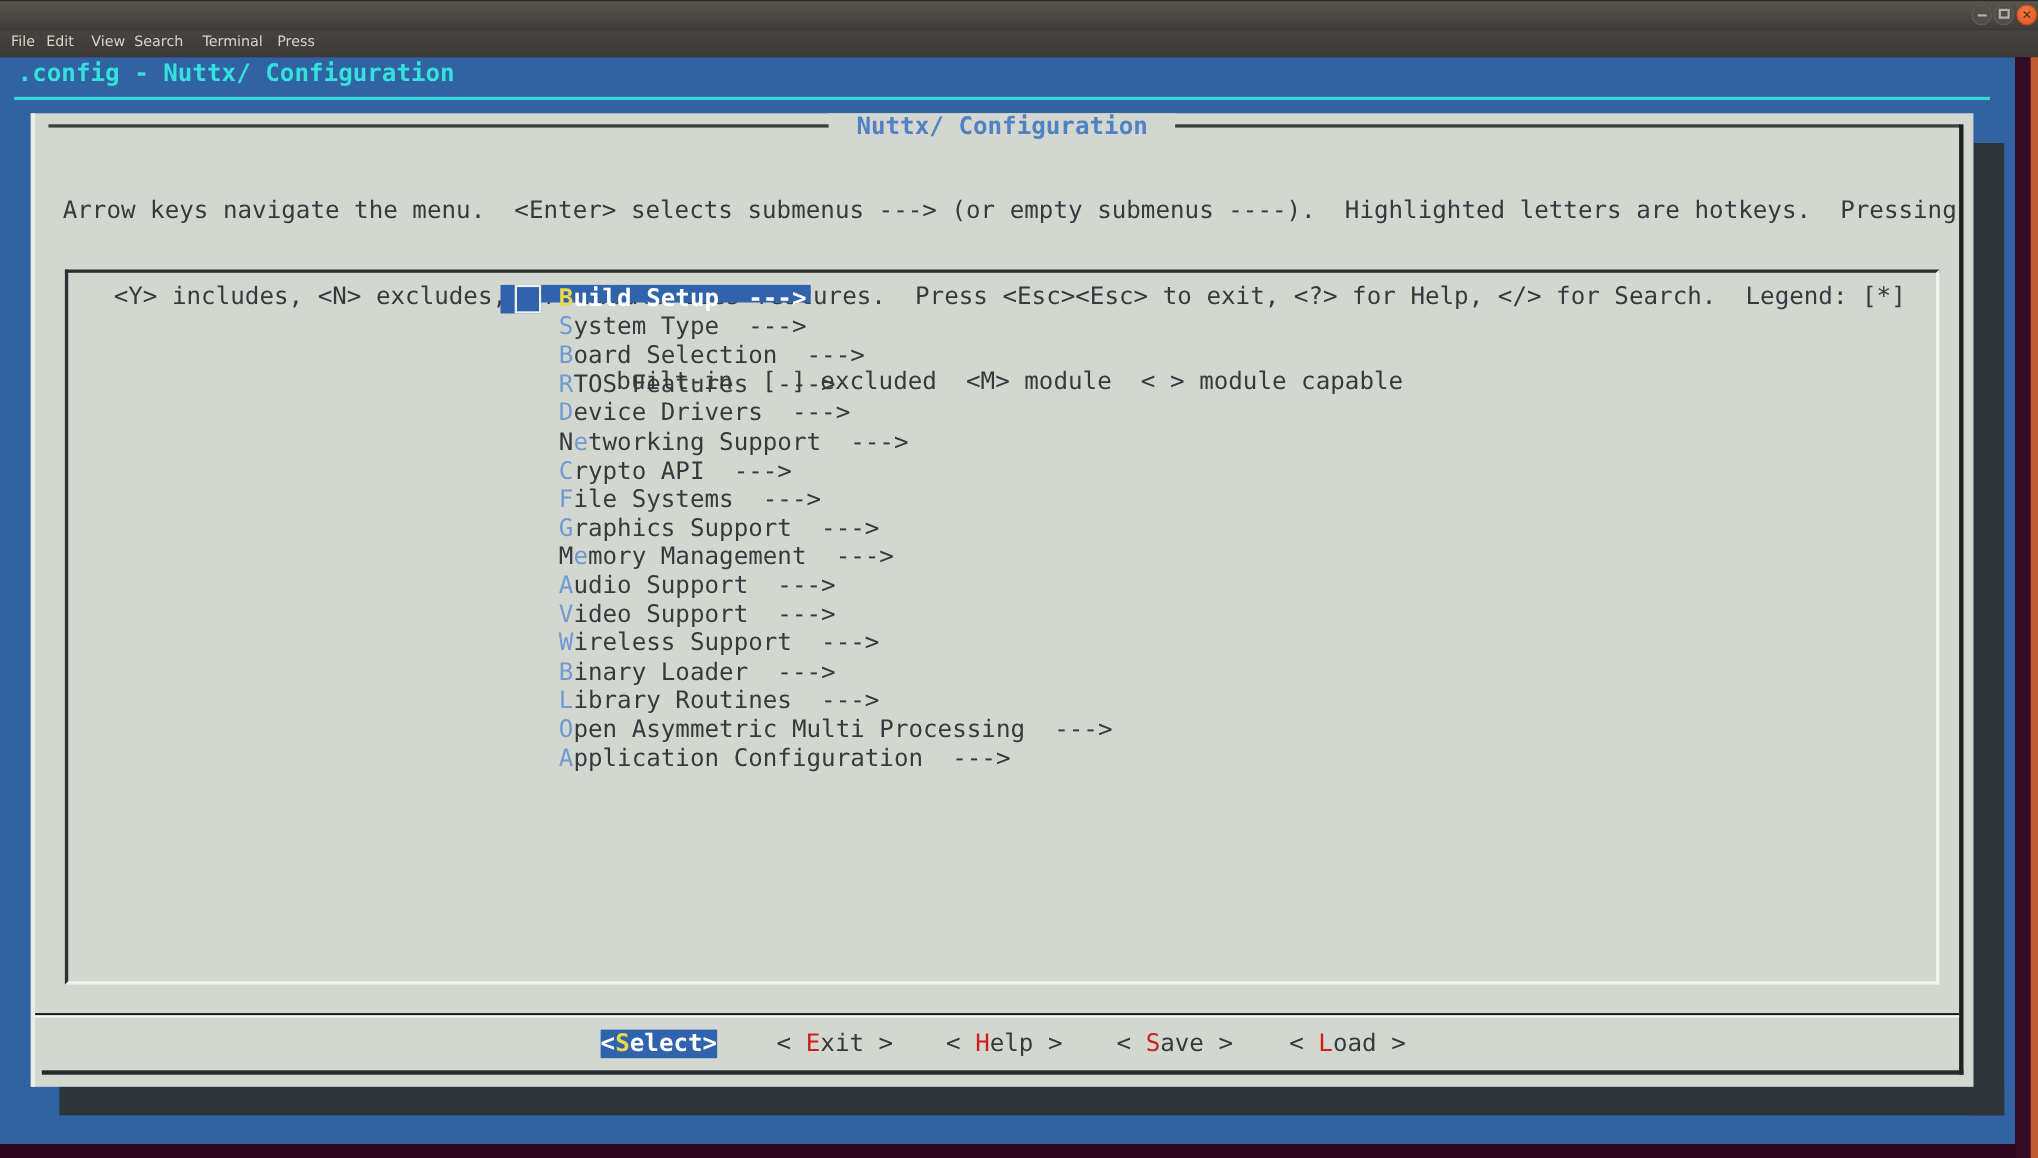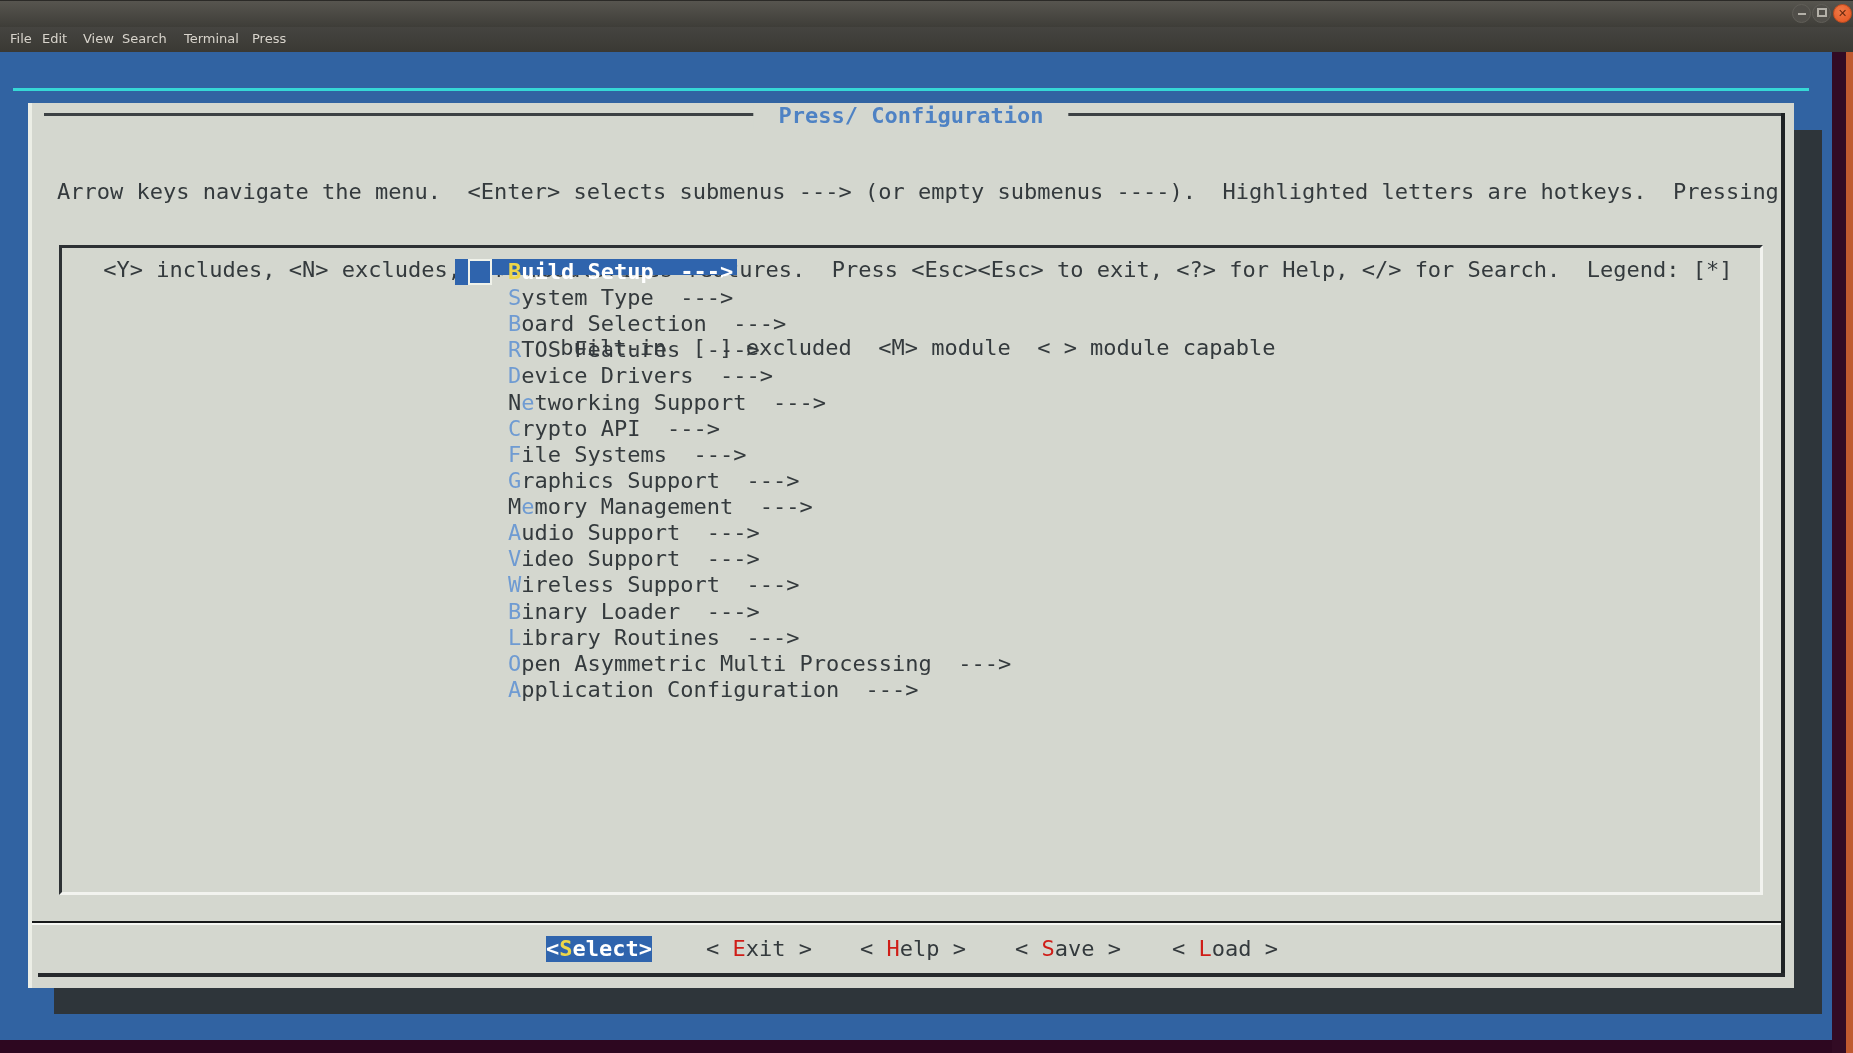--- a/index.html
+++ b/index.html
@@ -93,31 +93,32 @@
 <div class="abs menubar">
   <span class="abs menubar-item" style="left:10px">File</span>
   <span class="abs menubar-item" style="left:42px">Edit</span>
   <span class="abs menubar-item" style="left:83px">View</span>
   <span class="abs menubar-item" style="left:122px">Search</span>
   <span class="abs menubar-item" style="left:184px">Terminal</span>
   <span class="abs menubar-item" style="left:252px">Press</span>
 </div>
 
 <div class="abs terminal">
+  <div class="abs backtitle">.config - Nuttx/ Configuration</div>
   <div class="abs backtitle-line"></div>
 
   <div class="abs shadow-right"></div>
   <div class="abs shadow-bottom"></div>
 
   <div class="abs dialog">
     <div class="abs dlg-left-border"></div>
     <div class="abs dlg-top-line"></div>
     <div class="abs dlg-right-line"></div>
     <div class="abs dlg-bottom-line"></div>
-    <div class="abs dlg-title"> Press/ Configuration </div>
+    <div class="abs dlg-title"> Nuttx/ Configuration </div>
 
     <div class="abs instructions">
       <div>Arrow keys navigate the menu.  &lt;Enter&gt; selects submenus ---&gt; (or empty submenus ----).  Highlighted letters are hotkeys.  Pressing</div>
       <div>&lt;Y&gt; includes, &lt;N&gt; excludes, &lt;M&gt; modularizes features.  Press &lt;Esc&gt;&lt;Esc&gt; to exit, &lt;?&gt; for Help, &lt;/&gt; for Search.  Legend: [*]</div>
       <div>built-in  [ ] excluded  &lt;M&gt; module  &lt; &gt; module capable</div>
     </div>
 
     <div class="abs menu-box"></div>
     <div id="menu-rows">
         <div class="abs menu-row selected" style="top: 156px;"><div class="cursor-block"></div><div class="cursor-hollow"></div><span class="sel-text"><span></span><span class="hk">B</span><span>uild Setup  ---&gt;</span></span></div>

